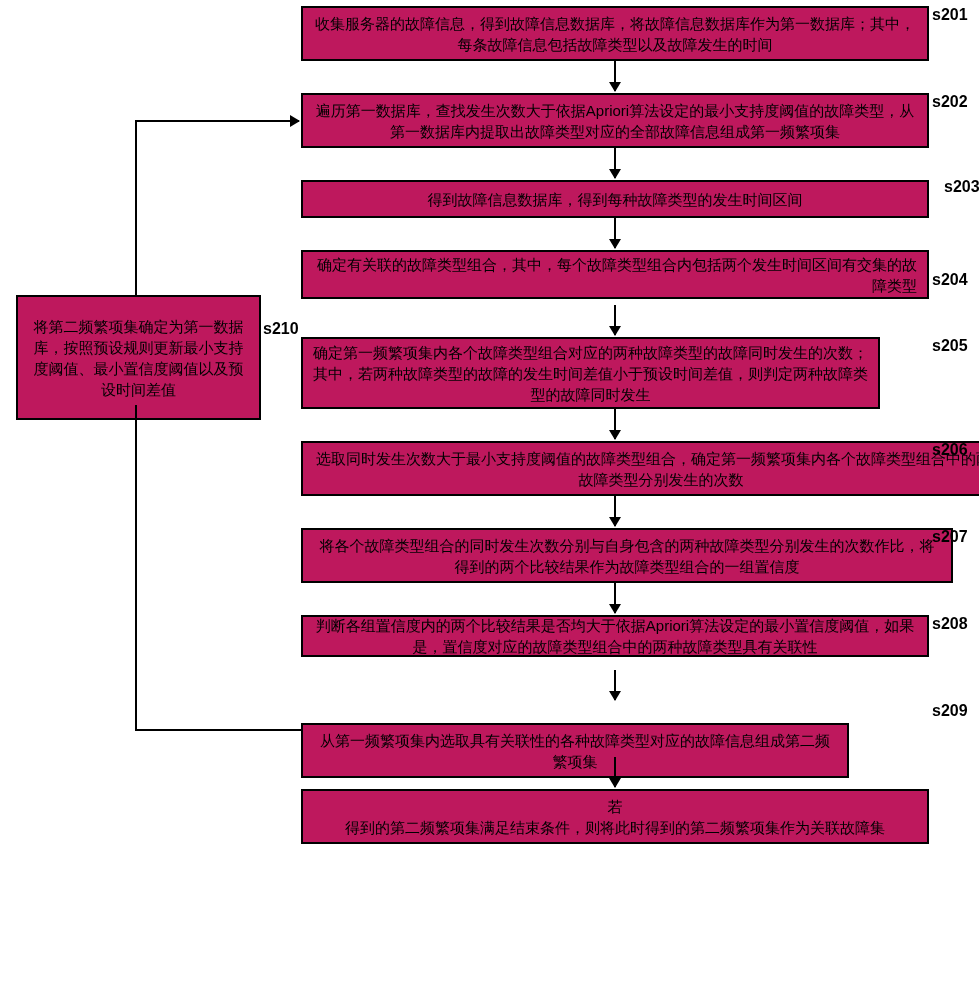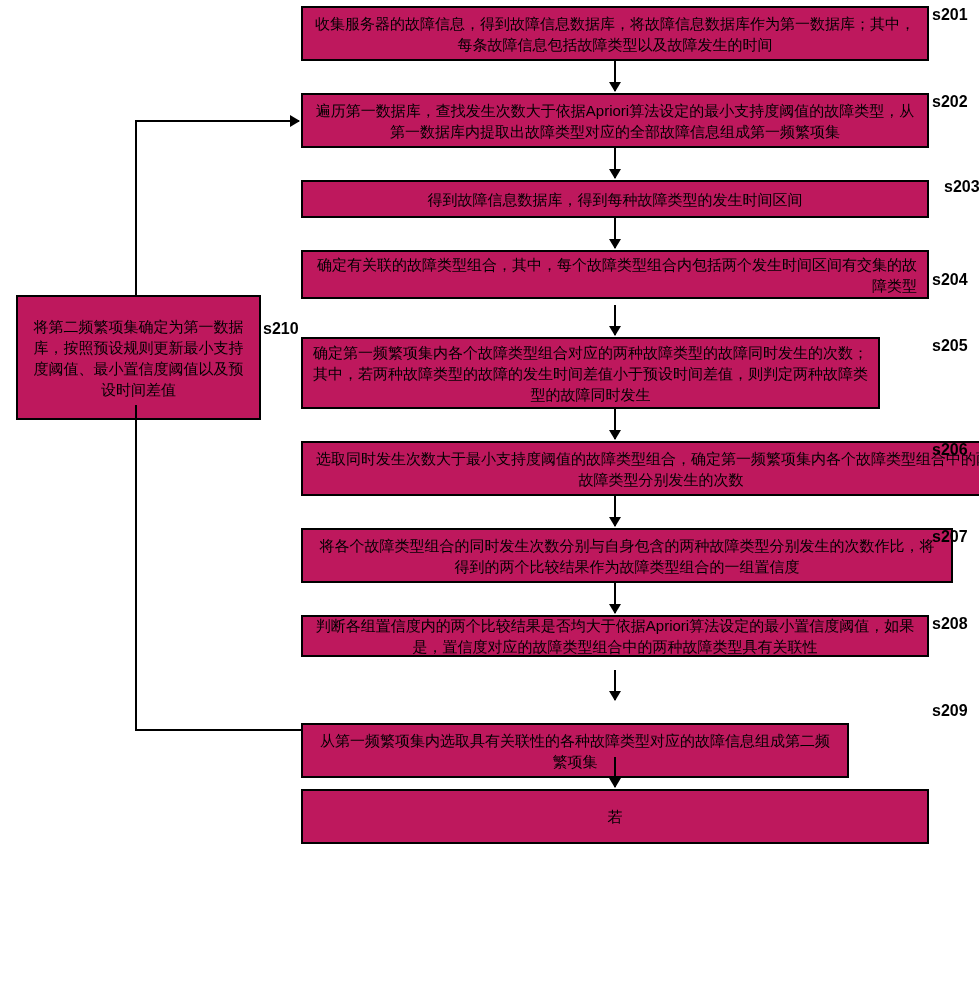--- a/index.html
+++ b/index.html
@@ -120,20 +120,21 @@
 <div class="arrow-v" style="left:614px; top:670px; height:30px;"></div>
 
 <div class="box" style="left:301px; top:702px; width:548px; height:55px;margin-top:21px;">
   <span>从第一频繁项集内选取具有关联性的各种故障类型对应的故障信息组成第二频繁项集</span>
 </div>
 <div class="step-label" style="left:932px; top:702px;">s209</div>
 <div class="arrow-v" style="left:614px; top:757px; height:30px;"></div>
 
 <div class="box" style="left:301px; top:789px; width:628px; height:55px; flex-direction:column;">
   <span>若</span>
+  <span>得到的第二频繁项集满足结束条件，则将此时得到的第二频繁项集作为关联故障集</span>
 </div>
 
 <div class="box" style="left:16px; top:295px; width:245px; height:125px;">
   <span>将第二频繁项集确定为第一数据库，按照预设规则更新最小支持度阈值、最小置信度阈值以及预设时间差值</span>
 </div>
 <div class="step-label" style="left:263px; top:320px;">s210</div>
 
 <div class="line-h" style="left:135px; top:729px; width:166px;"></div>
 
 <div class="line-v" style="left:135px; top:405px; height:326px;"></div>

